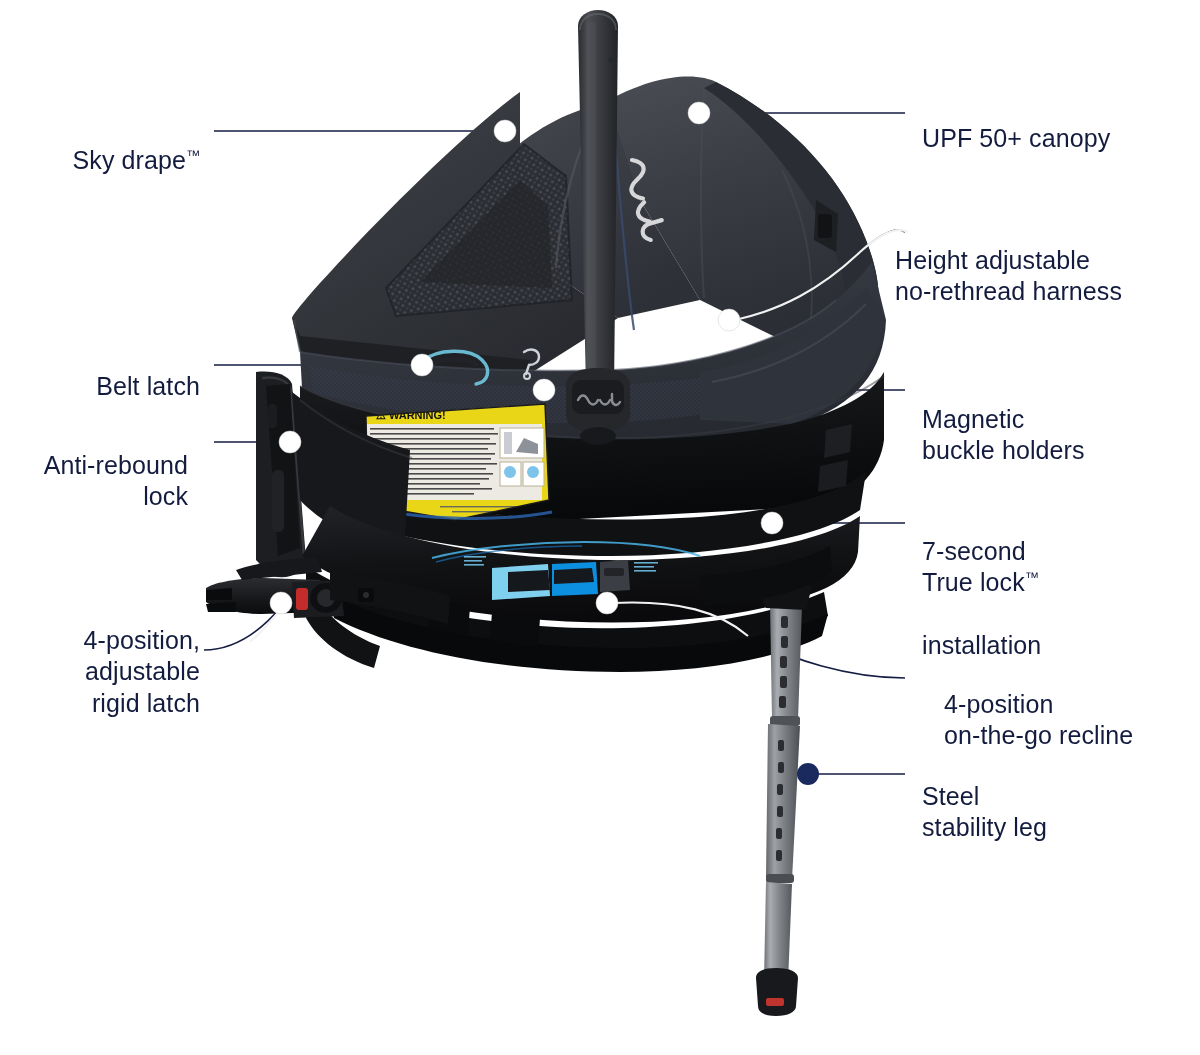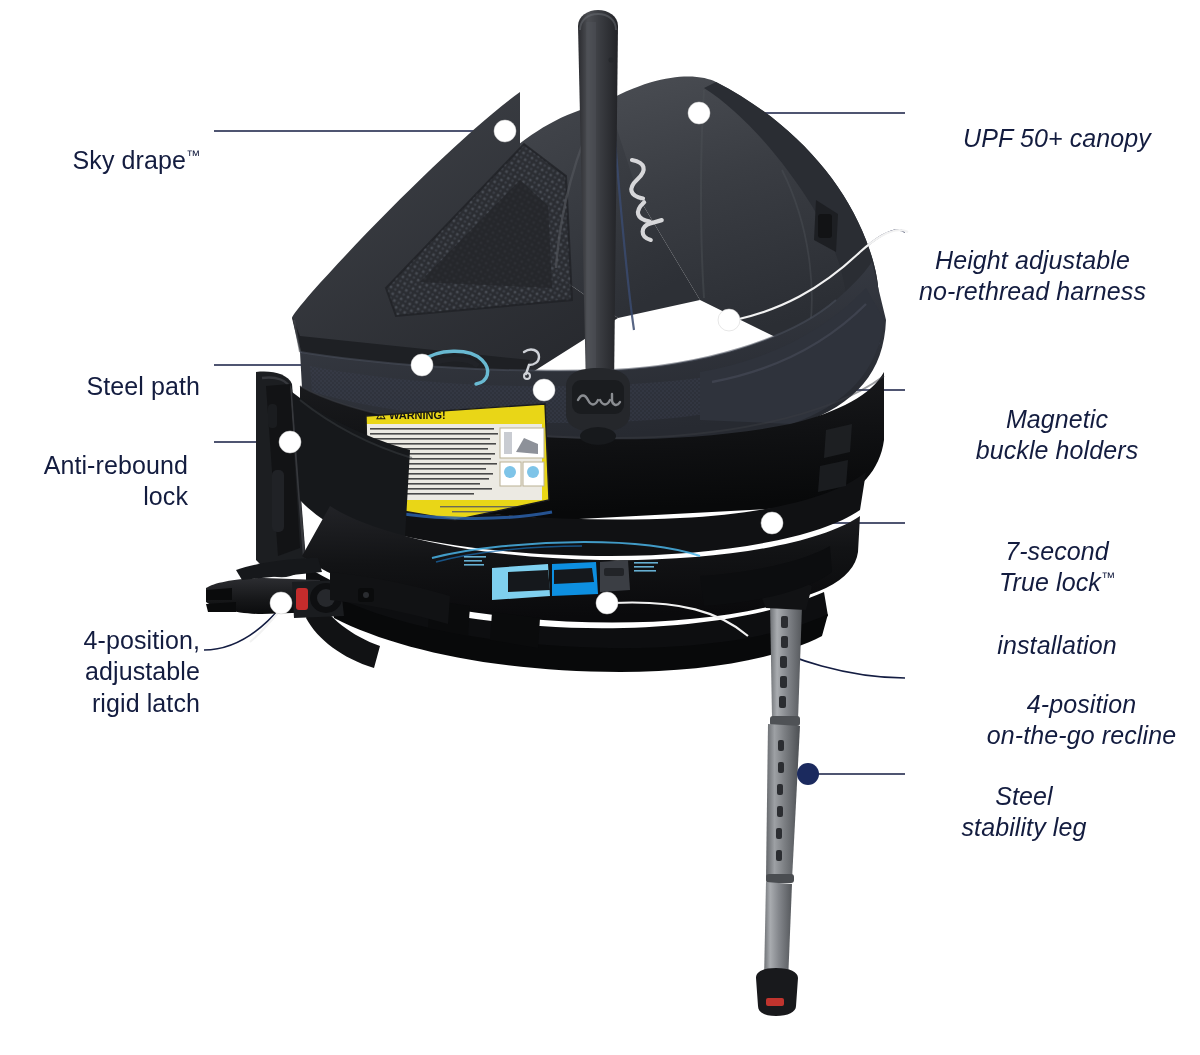--- a/index.html
+++ b/index.html
@@ -20,21 +20,21 @@
   .callout {
     position: absolute;
     color: #131c3f;
     font-size: 25px;
     line-height: 1.26;
     font-weight: 400;
     letter-spacing: .1px;
     white-space: pre-line;
   }
   .callout.left  { text-align: right; }
-  .callout.right { text-align: center; font-style: italic; }
+  .callout.right { text-align: left; }
   .tm { font-size: 14px; vertical-align: super; letter-spacing: 0; }
 
   
   svg.layer {
     position: absolute; left: 0; top: 0;
     width: 1200px; height: 1055px;
     pointer-events: none;
   }
   svg.layer.under { z-index: 2; }
   svg.layer.over  { z-index: 6; }
@@ -385,21 +385,21 @@
     <circle class="dot-white" cx="772" cy="523" r="11"></circle>
     <circle class="dot-white" cx="607" cy="603" r="11"></circle>
     <circle class="dot-navy" cx="808" cy="774" r="11"></circle>
   </svg>
 
   <div class="callout left" style="right:1000px; top:113px; width:220px;">
     <span>Sky drape</span><span class="tm">™</span>
   </div>
 
   <div class="callout left" style="right:1000px; top:339px; width:220px;">
-    <span>Steel path</span>
+    <span>Belt latch</span>
   </div>
 
   <div class="callout left" style="right:1012px; top:418px; width:240px;">
     <span>Anti-rebound
 lock</span>
   </div>
 
   <div class="callout left" style="right:1000px; top:593px; width:260px;">
     <span>4-position,
 adjustable
@@ -424,18 +424,18 @@
     <span>7-second
 True lock</span><span class="tm">™</span><br>
     <span>installation</span>
   </div>
 
   <div class="callout right" style="left:944px; top:657px; width:275px;">
     <span>4-position
 on-the-go recline</span>
   </div>
 
-  <div class="callout right" style="left:889px; top:749px; width:270px;">
+  <div class="callout right" style="left:922px; top:749px; width:270px;">
     <span>Steel
 stability leg</span>
   </div>
 
 </div>
 
 </body></html>

